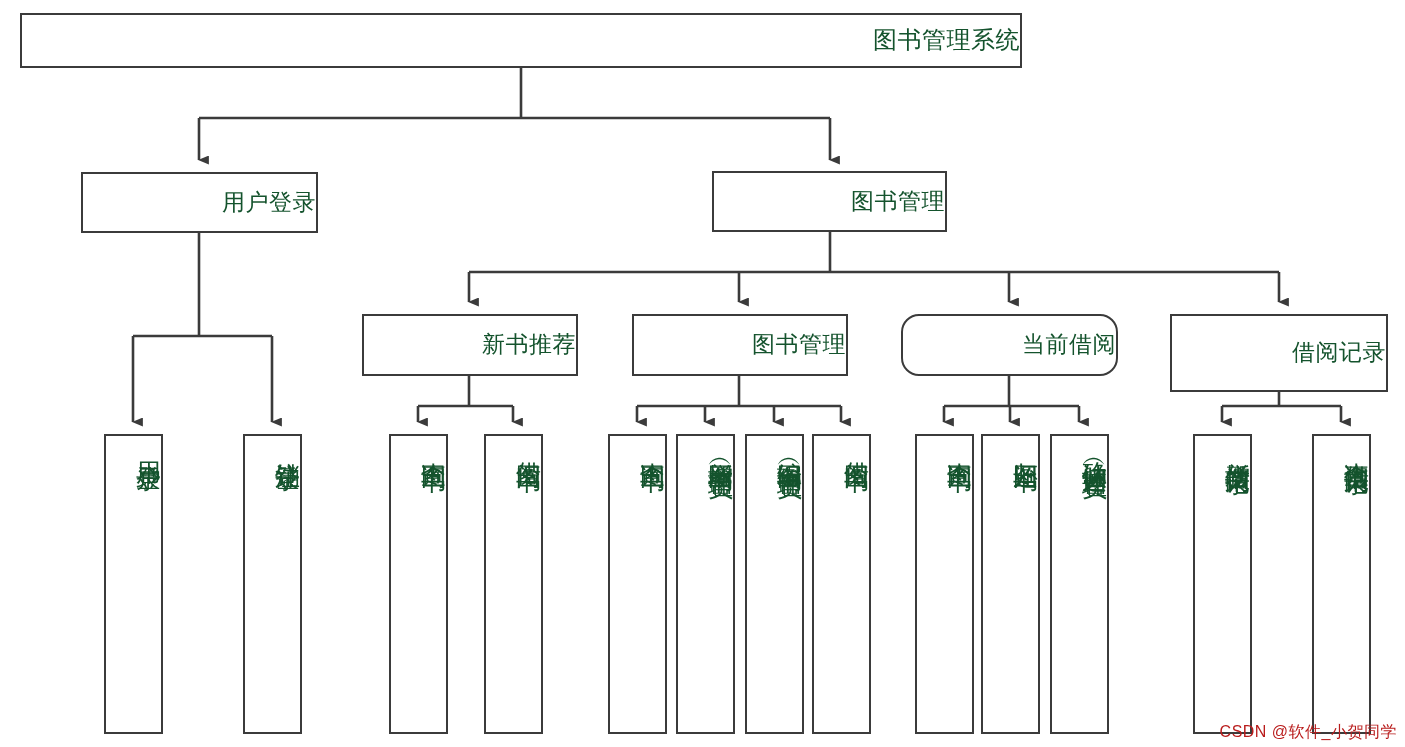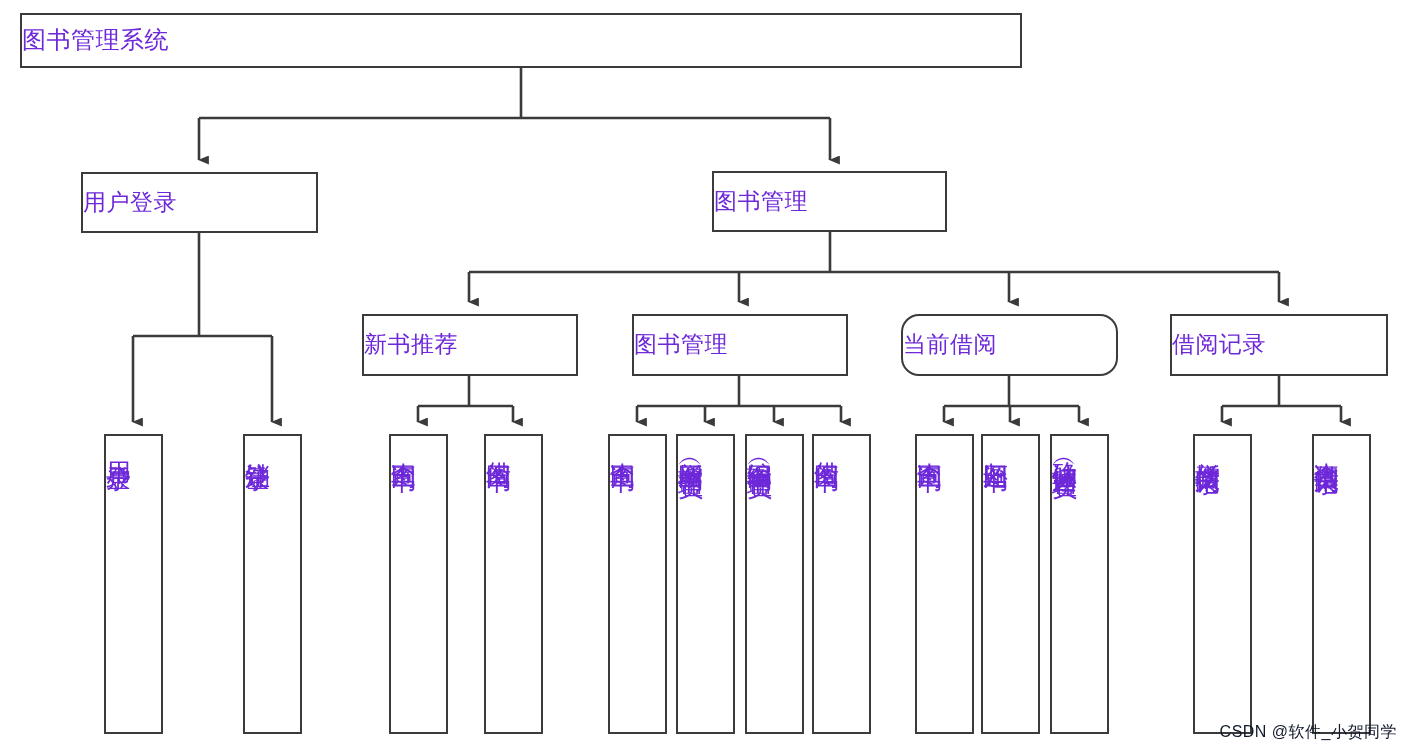--- a/index.html
+++ b/index.html
@@ -26,22 +26,22 @@
     height: 747px;
     pointer-events: none;
   }
   .node {
     position: absolute;
     box-sizing: border-box;
     border: 2.5px solid #3b3b3b;
     background: #ffffff;
     display: flex;
     align-items: center;
-    justify-content: flex-start;
-    color: #6d28d9;
+    justify-content: flex-end;
+    color: #14532d;
     overflow: hidden;
   }
   .node .label {
     display: block;
     text-align: center;
     line-height: 1.12;
     letter-spacing: 0.5px;
     white-space: pre-line;
   }
   
@@ -62,21 +62,21 @@
     font-size: 25px;
     line-height: 1.0;
     letter-spacing: 2px;
     white-space: nowrap;
   }
   .watermark {
     position: absolute;
     right: 8px;
     bottom: 4px;
     font-size: 16px;
-    color: #0f172a;
+    color: #b91c1c;
     letter-spacing: 0.5px;
     white-space: nowrap;
     z-index: 5;
   }
 </style>
 </head>
 <body>
 
 <div id="canvas">
 
@@ -147,21 +147,21 @@
   </div>
 
   <div class="node h" style="left:632px; top:314px; width:216px; height:62px;">
     <span class="label">图书管理</span>
   </div>
 
   <div class="node h" style="left:901px; top:314px; width:217px; height:62px;border-radius:18px;">
     <span class="label">当前借阅</span>
   </div>
 
-  <div class="node h" style="left:1170px; top:314px; width:218px; height:62px;">
+  <div class="node h" style="left:1170px; top:314px; width:218px; height:78px;">
     <span class="label">借阅记录</span>
   </div>
 
   <div class="node v" style="left:104px; top:434px; width:59px; height:300px;">
     <span class="label">用户登录</span>
   </div>
 
   <div class="node v" style="left:243px; top:434px; width:59px; height:300px;">
     <span class="label">注销登录</span>
   </div>

